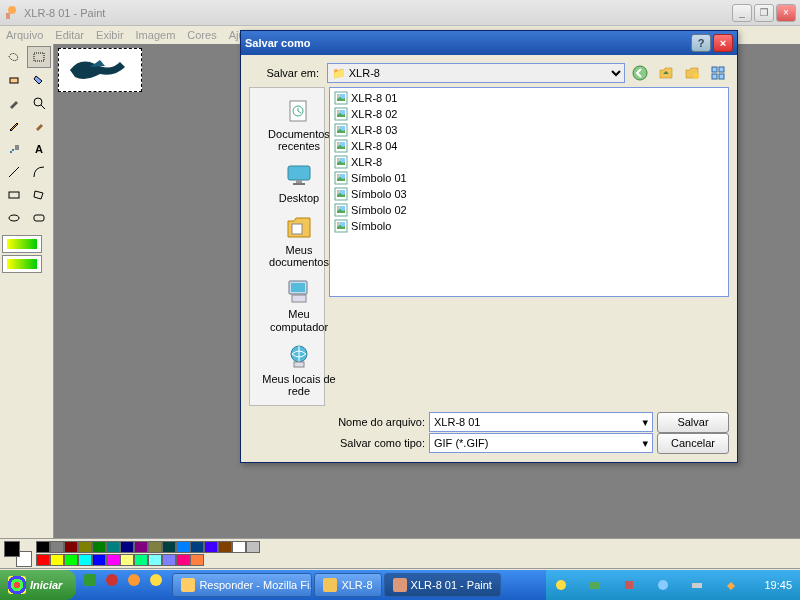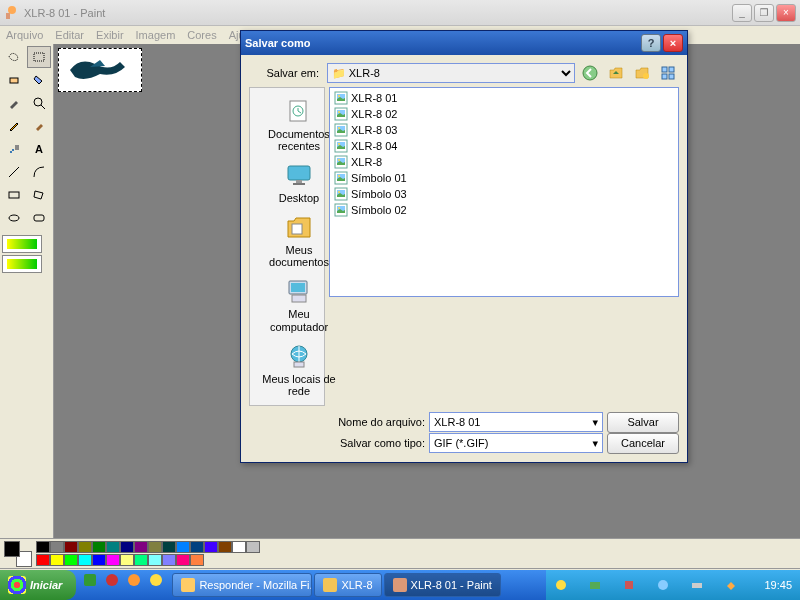--- a/index.html
+++ b/index.html
@@ -50,21 +50,21 @@
 .task-btn { height:24px; padding:0 8px; background: linear-gradient(#6ba8f5,#3d7ed6); border:1px solid #2a5fa8; border-radius:3px; color:#fff; display:flex; align-items:center; gap:4px; max-width:140px; overflow:hidden; white-space:nowrap;}
 .task-btn.active { background: linear-gradient(#2a5fa8,#1b4a8a);}
 .task-btn .ticon{width:14px;height:14px;background:#fc6;border-radius:2px;flex-shrink:0;}
 .quick { display:flex; gap:2px; margin-left:4px;}
 .quick .q{width:20px;height:20px;display:flex;align-items:center;justify-content:center;}
 .systray { height:30px; background: linear-gradient(#3eb0f0,#1b8fc7); display:flex; align-items:center; padding:0 8px; gap:20px;}
 .systray .s{width:14px;height:14px;}
 .clock{color:#fff; margin-left:6px;}
 
 
-.dialog { position:absolute; left:240px; top:30px; width:448px; background:#ece9d8; border:1px solid #0a246a; box-shadow: 2px 2px 6px rgba(0,0,0,.3);}
+.dialog { position:absolute; left:240px; top:30px; width:498px; background:#ece9d8; border:1px solid #0a246a; box-shadow: 2px 2px 6px rgba(0,0,0,.3);}
 .dlg-title { height:24px; background: linear-gradient(to bottom,#3b77d3,#1b4fa8); display:flex; align-items:center; padding:0 4px; color:#fff; font-weight:bold;}
 .dlg-title .t{flex:1;}
 .dlg-title .dbtn{width:20px;height:18px;margin-left:2px;border-radius:3px;display:flex;align-items:center;justify-content:center;font-size:11px;}
 .dlg-title .help{background:linear-gradient(#cde,#9bc);border:1px solid #678;color:#345;}
 .dlg-title .close{background:linear-gradient(#f77,#d33);border:1px solid #a22;color:#fff;font-weight:bold;}
 .dlg-body { padding:8px; }
 .dlg-top { display:flex; align-items:center; margin-bottom:4px; gap:4px;}
 .dlg-top label{width:70px; text-align:right; margin-right:4px;}
 .dlg-top select{flex:1; height:20px; border:1px solid #7a96df;}
 .dlg-top .navbtn{width:22px;height:20px;display:flex;align-items:center;justify-content:center;}
@@ -415,20 +415,29 @@
           </div>
           <div class="fileitem">
             <svg class="ficon" viewBox="0 0 14 14">
               <rect x="1" y="1" width="12" height="12" fill="#fff" stroke="#6a9"></rect>
               <rect x="3" y="3" width="8" height="5" fill="#8cf"></rect>
               <circle cx="5" cy="5" r="1" fill="#fd4"></circle>
               <path d="M3 8 L6 6 L9 8 L11 7 L11 10 L3 10 Z" fill="#5a5"></path>
             </svg>
             <span>Símbolo 02</span>
           </div>
+          <div class="fileitem">
+            <svg class="ficon" viewBox="0 0 14 14">
+              <rect x="1" y="1" width="12" height="12" fill="#fff" stroke="#6a9"></rect>
+              <rect x="3" y="3" width="8" height="5" fill="#8cf"></rect>
+              <circle cx="5" cy="5" r="1" fill="#fd4"></circle>
+              <path d="M3 8 L6 6 L9 8 L11 7 L11 10 L3 10 Z" fill="#5a5"></path>
+            </svg>
+            <span>Símbolo</span>
+          </div>
         </div>
     </div>
     <div class="dlg-bottom">
       <div class="dlg-row">
         <div class="empty-col"></div>
         <label>Nome do arquivo:</label>
         <div class="field">
             <span>XLR-8 01</span>
             <span class="dd">▾</span>
           </div>

